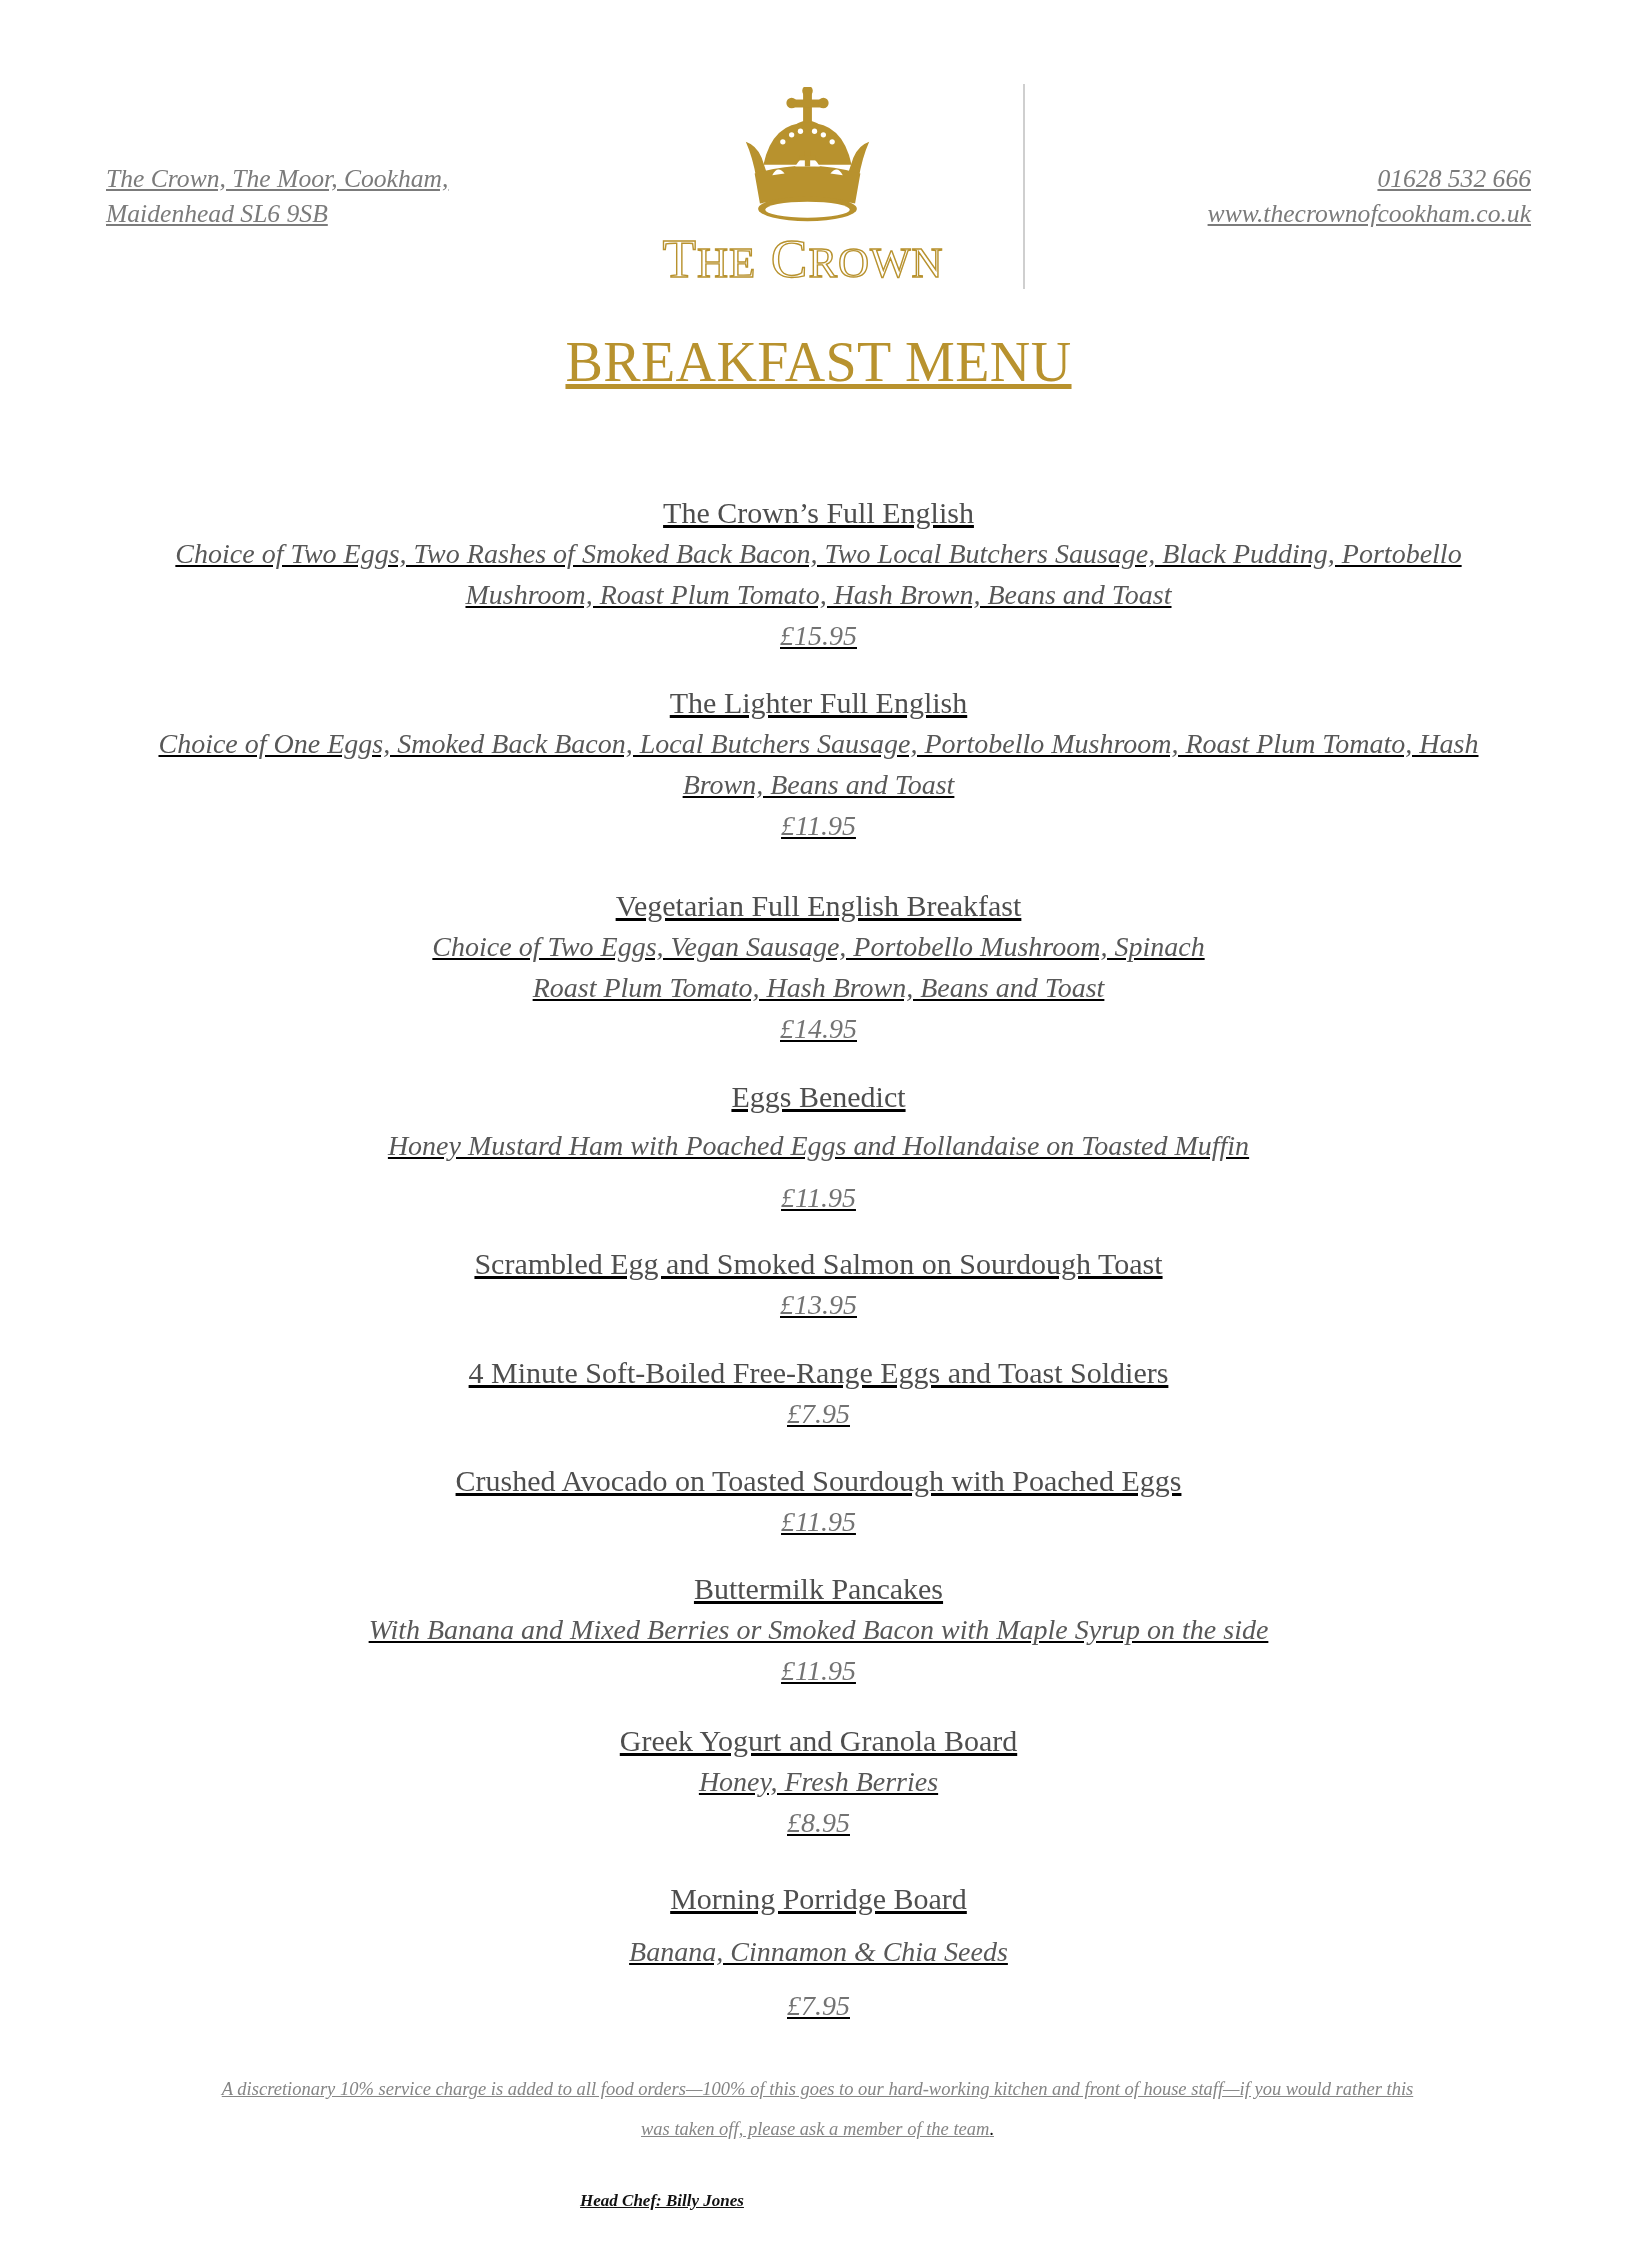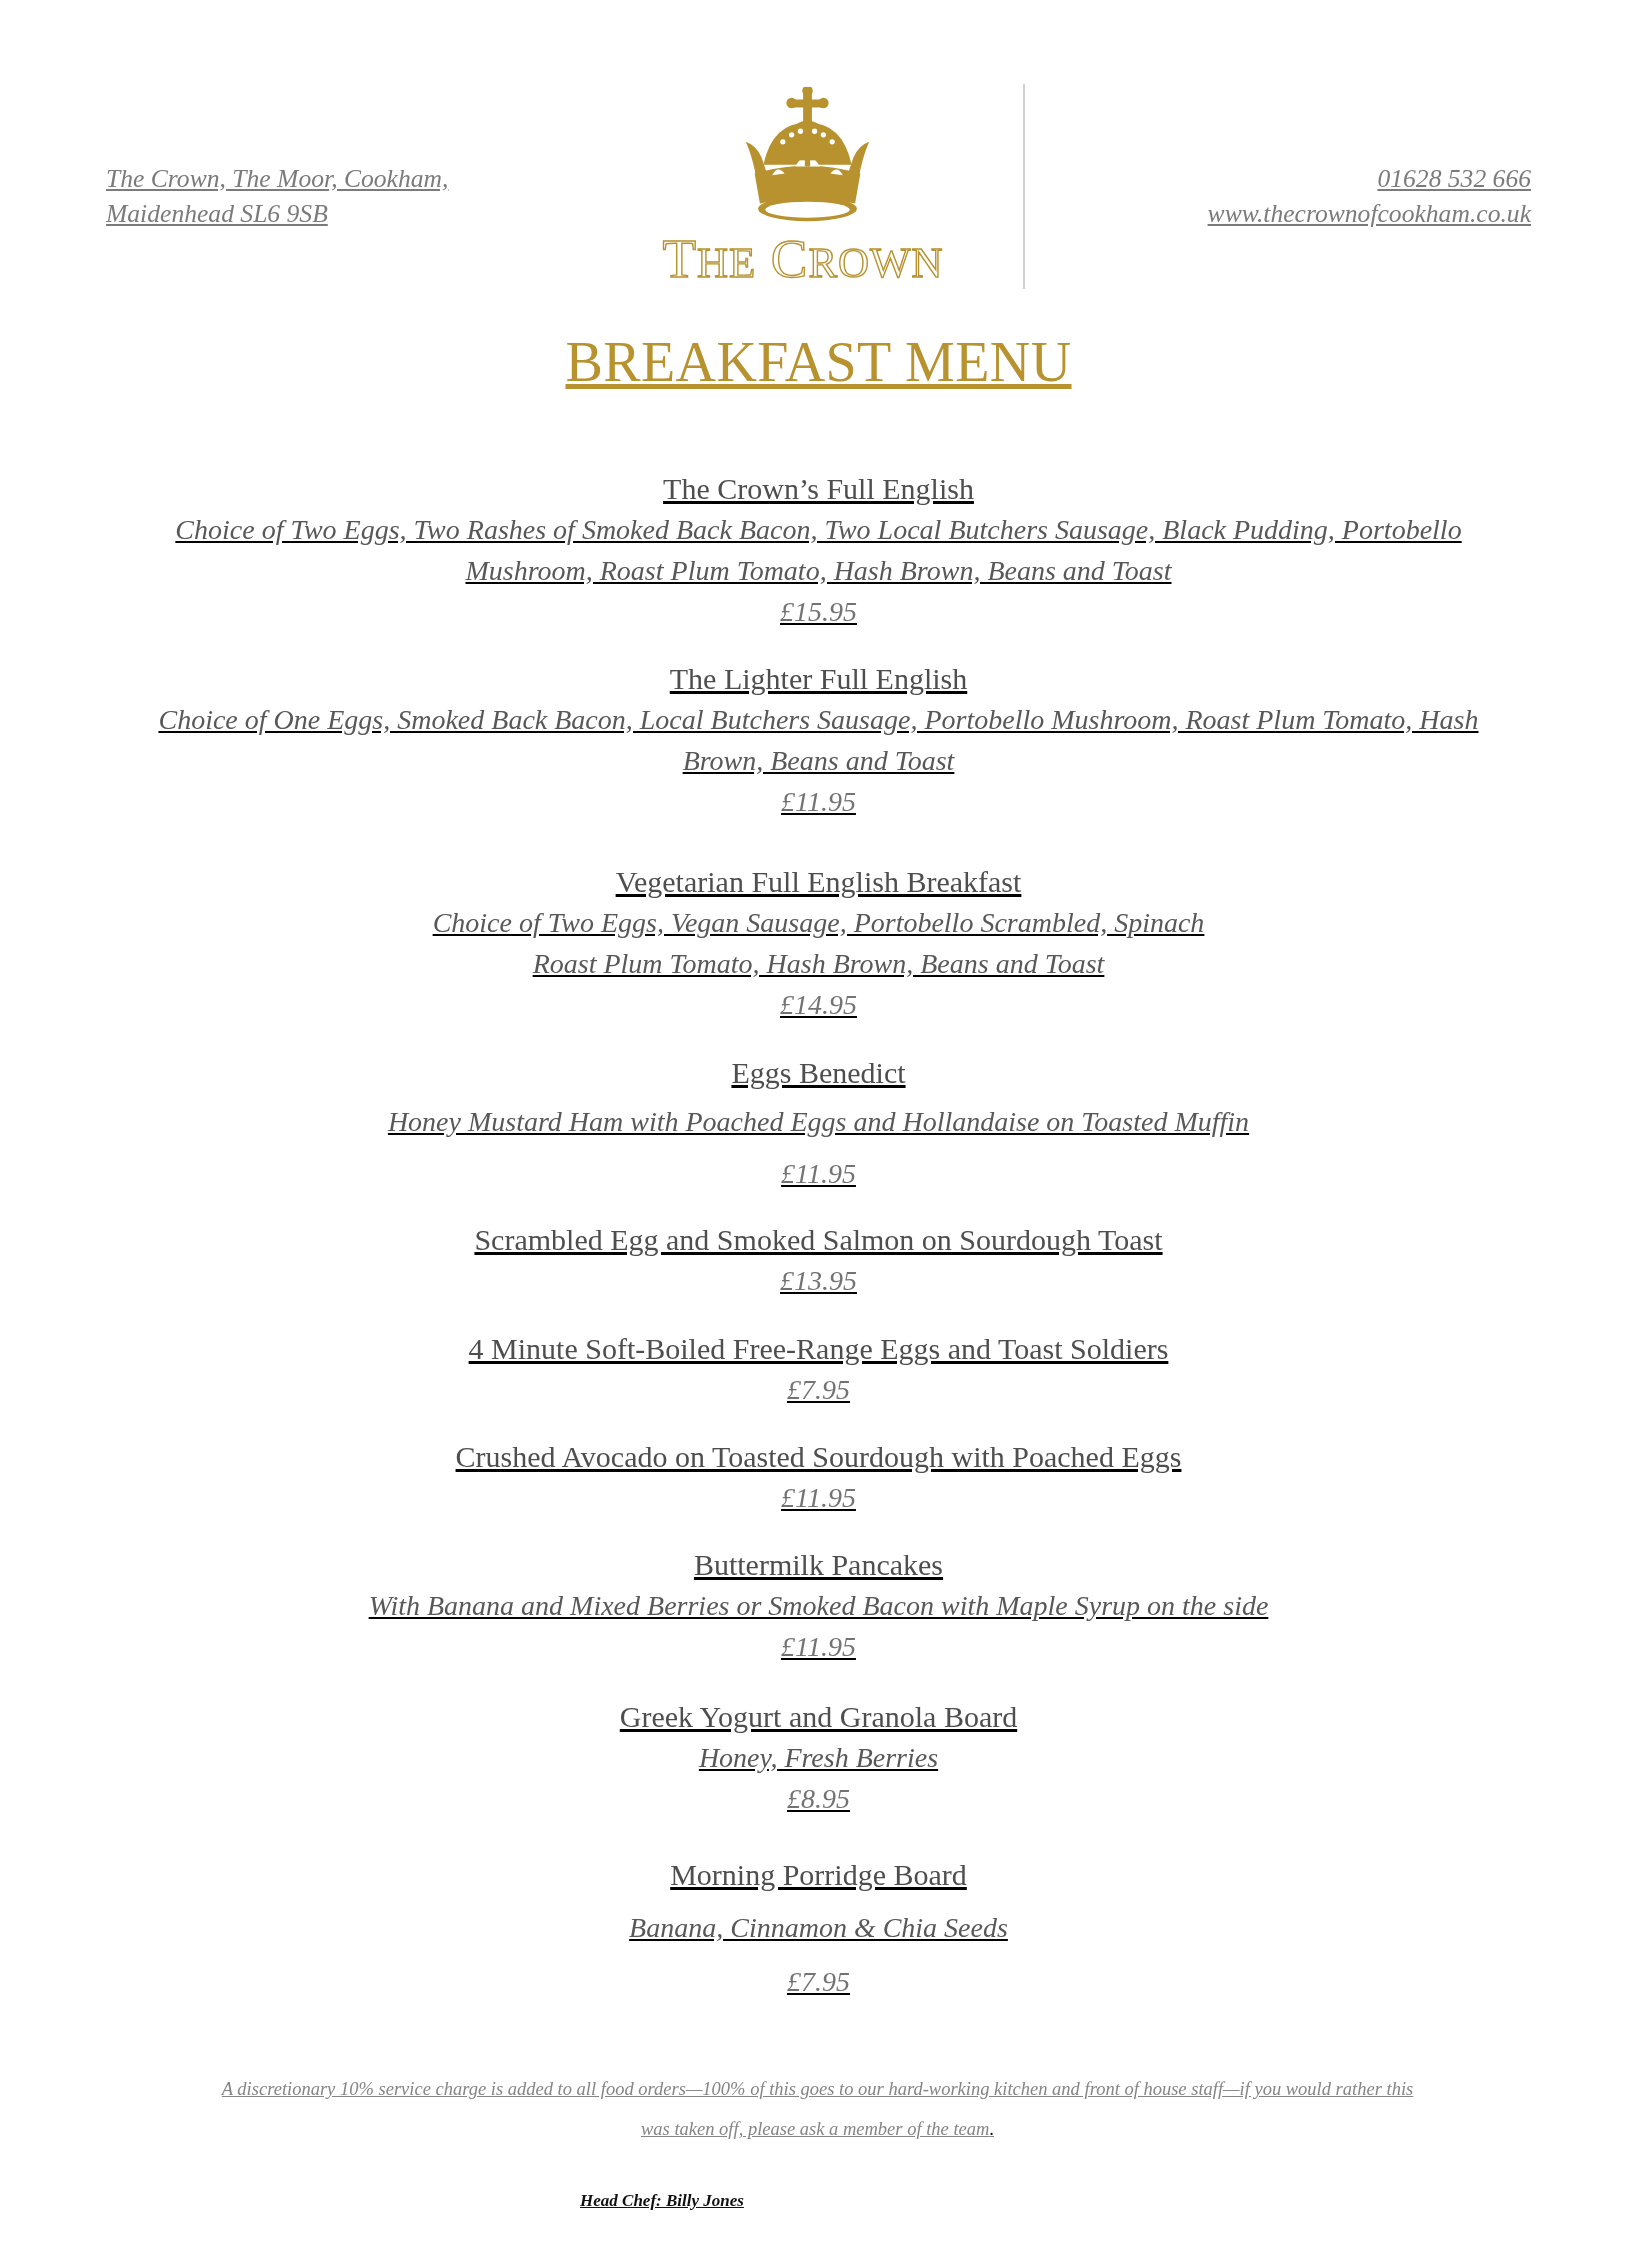--- a/index.html
+++ b/index.html
@@ -11,21 +11,21 @@
   .hdr-right { right: 106px; top: 161px; text-align: right; width: 459px; }
   .logo { left: 609px; top: 87px; width: 388px; height: 208px; }
   .crown { position: absolute; left: 128px; top: 0; width: 141px; height: 137px; }
   .wordmark { position: absolute; left: 0; top: 141px; width: 388px; text-align: center;
               font-size: 55px; color: #ffffff; letter-spacing: 0.9px;
               -webkit-text-stroke: 1.4px #b8922e; line-height: 62px; }
   .wordmark .sc { font-size: 43px; }
   .divider { left: 1023px; top: 84px; width: 1.8px; height: 205px; background: #cfcfcf; }
   .title { left: 0; width: 1637px; top: 330px; text-align: center; font-size: 56px;
            color: #b8922e; line-height: 64px; letter-spacing: 0.4px; }
-  .item { left: 0; width: 1637px; text-align: center; }
+  .item { left: 0; width: 1637px; text-align: center; margin-top: 24px; }
   .iname { font-size: 30px; color: #4e4e4e; line-height: 41px; display: block; }
   .idesc { font-style: italic; font-size: 28px; color: #585858; line-height: 41px; display: block;
            margin: 0 auto; }
   .iprice { font-style: italic; font-size: 28px; color: #737373; line-height: 41px; display: block; }
   .footer-note { left: 87px; width: 1461px; top: 2069px; text-align: center; font-style: italic;
                  font-size: 18.5px; color: #858585; line-height: 40px; }
   .footer-note .dot { color: #111; font-style: normal; }
   .chef { left: 0; width: 1324px; top: 2188px; text-align: center; font-style: italic;
           font-weight: bold; font-size: 17px; color: #111111; line-height: 25px; }
 </style>
@@ -96,21 +96,21 @@
 
 <div class="abs item" style="top:658px;">
   <span class="iname">The Lighter Full English</span>
   <span class="idesc">Choice of One Eggs, Smoked Back Bacon, Local Butchers Sausage, Portobello Mushroom, Roast Plum Tomato, Hash</span>
   <span class="idesc">Brown, Beans and Toast</span>
   <span class="iprice">£11.95</span>
 </div>
 
 <div class="abs item" style="top:861px;">
   <span class="iname">Vegetarian Full English Breakfast</span>
-  <span class="idesc">Choice of Two Eggs, Vegan Sausage, Portobello Scrambled, Spinach</span>
+  <span class="idesc">Choice of Two Eggs, Vegan Sausage, Portobello Mushroom, Spinach</span>
   <span class="idesc">Roast Plum Tomato, Hash Brown, Beans and Toast</span>
   <span class="iprice">£14.95</span>
 </div>
 
 <div class="abs item" style="top:1052px;">
   <span class="iname">Eggs Benedict</span>
   <span class="idesc" style="margin-top:8px;">Honey Mustard Ham with Poached Eggs and Hollandaise on Toasted Muffin</span>
   <span class="iprice" style="margin-top:10.6px;">£11.95</span>
 </div>
 

